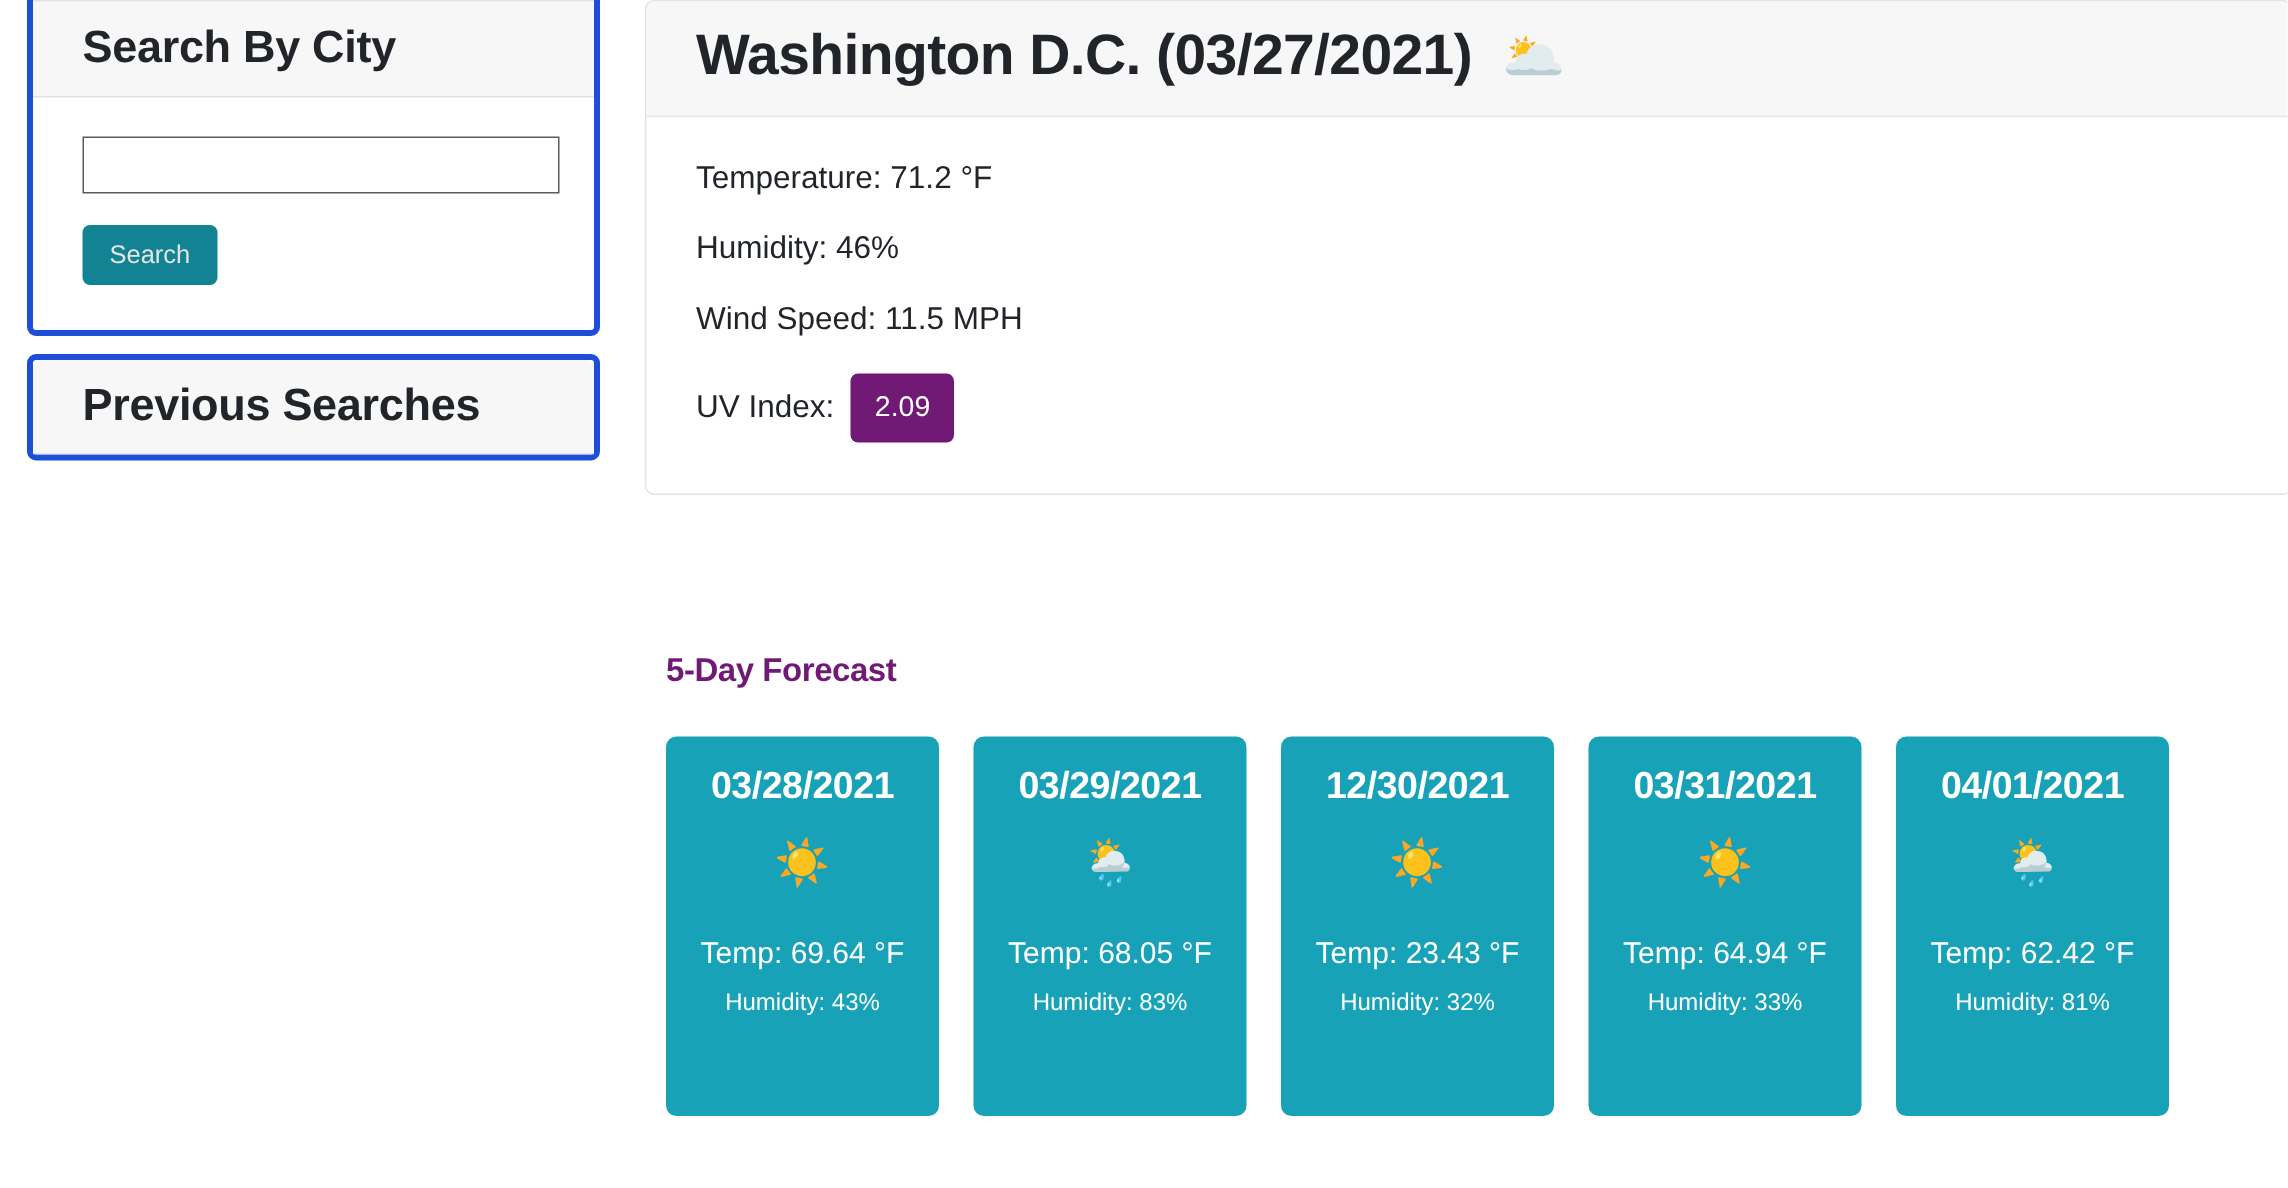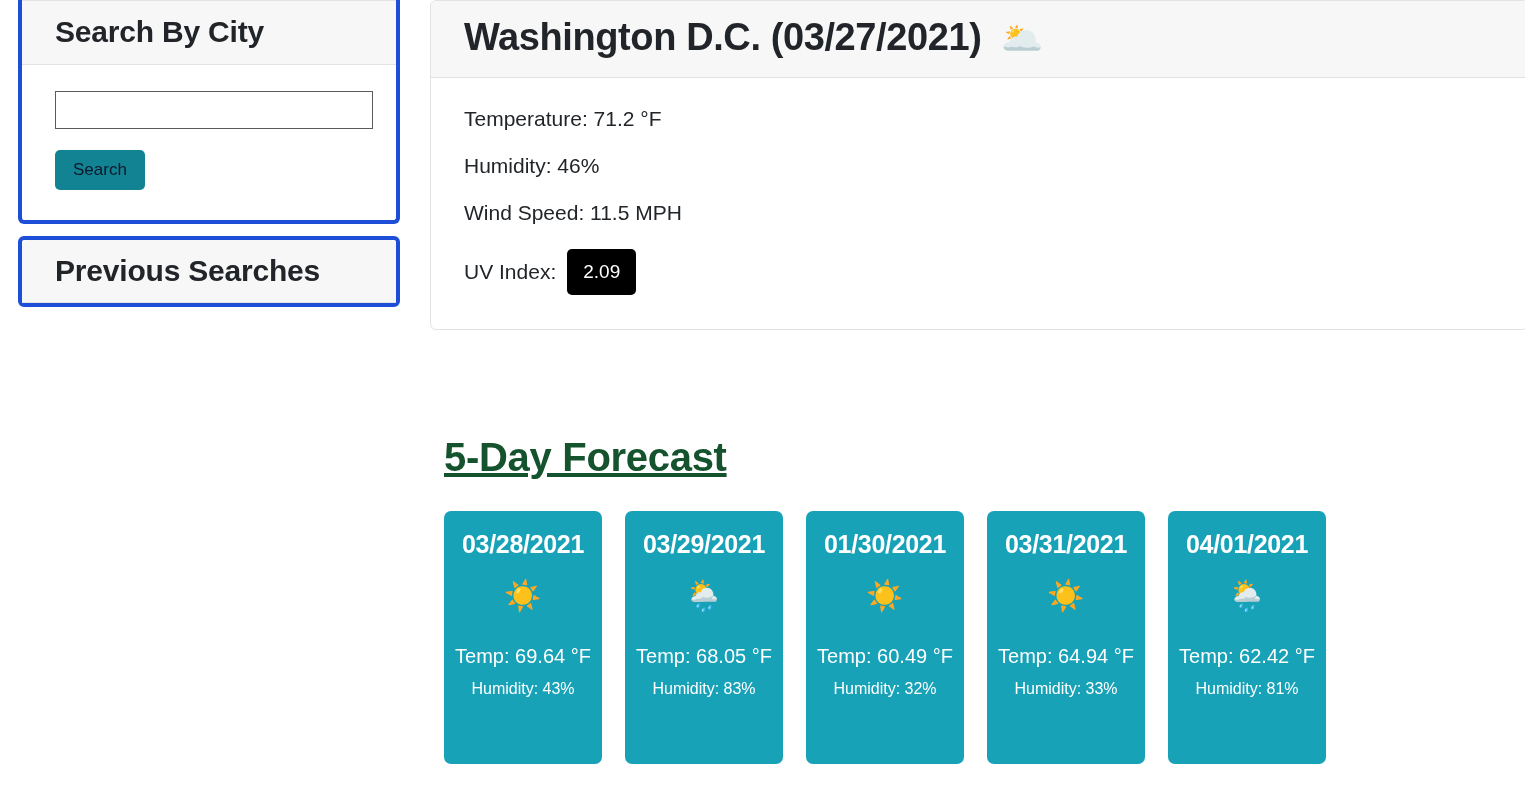--- a/index.html
+++ b/index.html
@@ -72,21 +72,21 @@
     border: 1px solid #5b5b5b;
     border-radius: 0;
     outline: none;
   }
 
   .search-button {
     display: inline-block;
     margin-top: 21px;
     padding: 11px 18px 12px 18px;
     background: #118393;
-    color: #0f172a;
+    color: #e5e5e5;
     font-size: 17px;
     font-family: "Liberation Sans", sans-serif;
     line-height: 1;
     border: none;
     border-radius: 5px;
     cursor: pointer;
   }
 
   .prev-card {
     margin-top: 12px;
@@ -156,54 +156,53 @@
     line-height: 1;
     color: #212529;
     margin-bottom: 26px;
     display: flex;
     align-items: center;
   }
   .detail-row:last-child { margin-bottom: 0; text-align: right; }
 
   .uv-badge {
     display: inline-block;
-    background: #000000;
+    background: #701a75;
     color: #ffffff;
     font-size: 19px;
     line-height: 1;
     padding: 13px 16px 14px 16px;
     border-radius: 5px;
     margin-left: 11px;
   }
 
   
   .forecast {
     position: absolute;
     left: 444px;
     top: 435px;
     width: 1060px;
   }
 
   .forecast-title {
-    font-size: 40px;
+    font-size: 22px;
     font-weight: bold;
     letter-spacing: -0.3px;
-    color: #14532d;
+    color: #701a75;
     line-height: 1.1;
     margin: 0 0 32px 0;
-    text-decoration: underline;
   }
 
   .forecast-row {
     display: flex;
     gap: 23px;
   }
 
   .forecast-card {
-    width: 158px;
+    width: 182px;
     min-height: 253px;
     background: #17a2b8;
     border-radius: 7px;
     color: #ffffff;
     padding: 20px 14px 22px 14px;
     text-align: center;
     display: flex;
     flex-direction: column;
     align-items: center;
   }
@@ -291,23 +290,23 @@
       </div>
 
       <div class="forecast-card">
         <div class="fc-date">03/29/2021</div>
         <div class="fc-icon">🌦️</div>
         <div class="fc-temp">Temp: 68.05 °F</div>
         <div class="fc-humidity">Humidity: 83%</div>
       </div>
 
       <div class="forecast-card">
-        <div class="fc-date">01/30/2021</div>
+        <div class="fc-date">12/30/2021</div>
         <div class="fc-icon">☀️</div>
-        <div class="fc-temp">Temp: 60.49 °F</div>
+        <div class="fc-temp">Temp: 23.43 °F</div>
         <div class="fc-humidity">Humidity: 32%</div>
       </div>
 
       <div class="forecast-card">
         <div class="fc-date">03/31/2021</div>
         <div class="fc-icon">☀️</div>
         <div class="fc-temp">Temp: 64.94 °F</div>
         <div class="fc-humidity">Humidity: 33%</div>
       </div>
 

